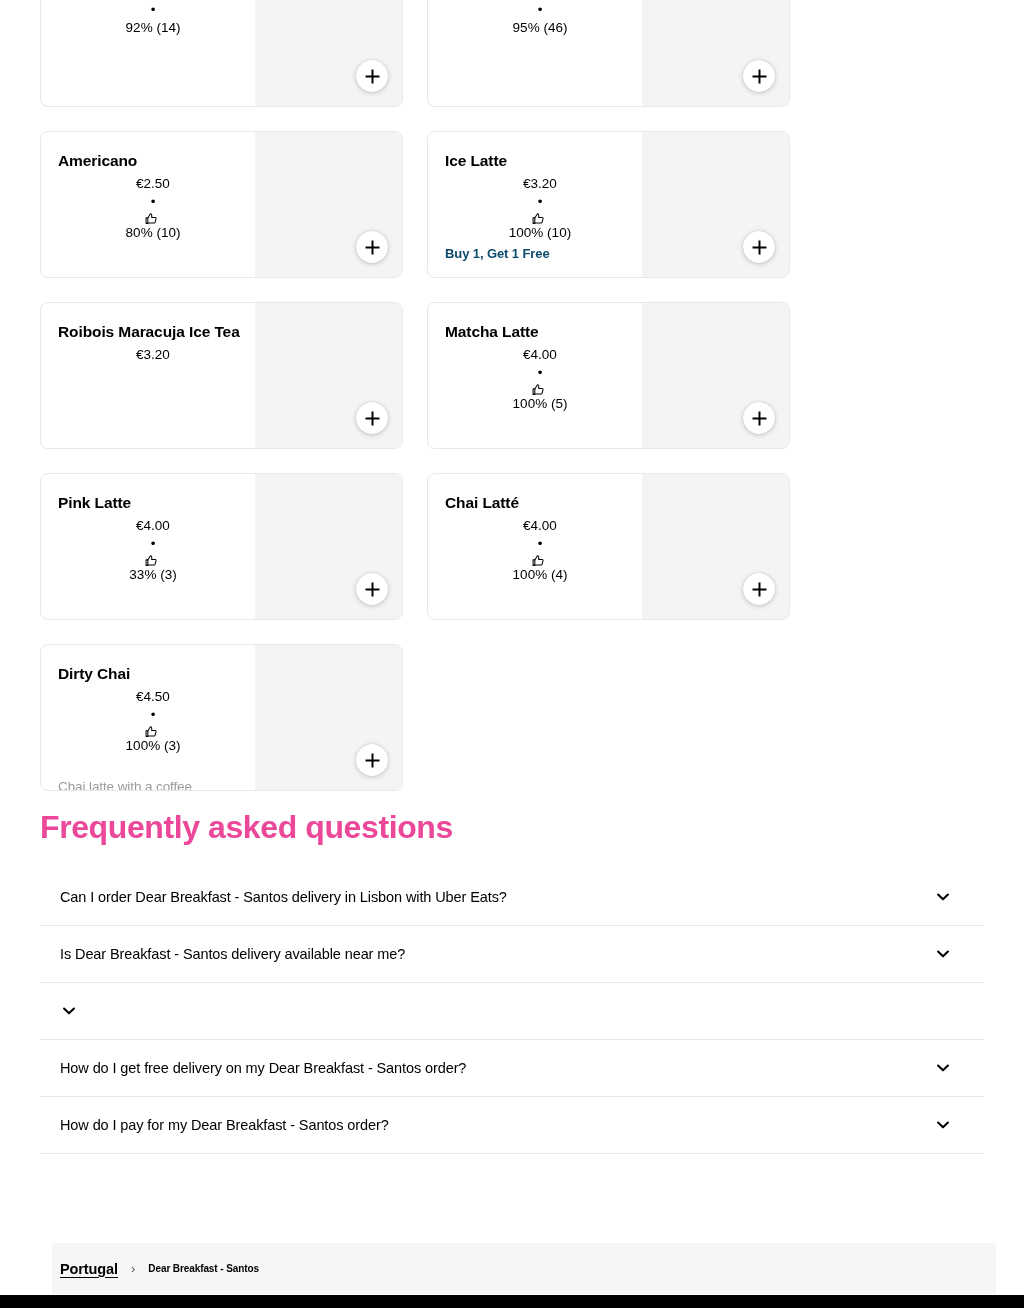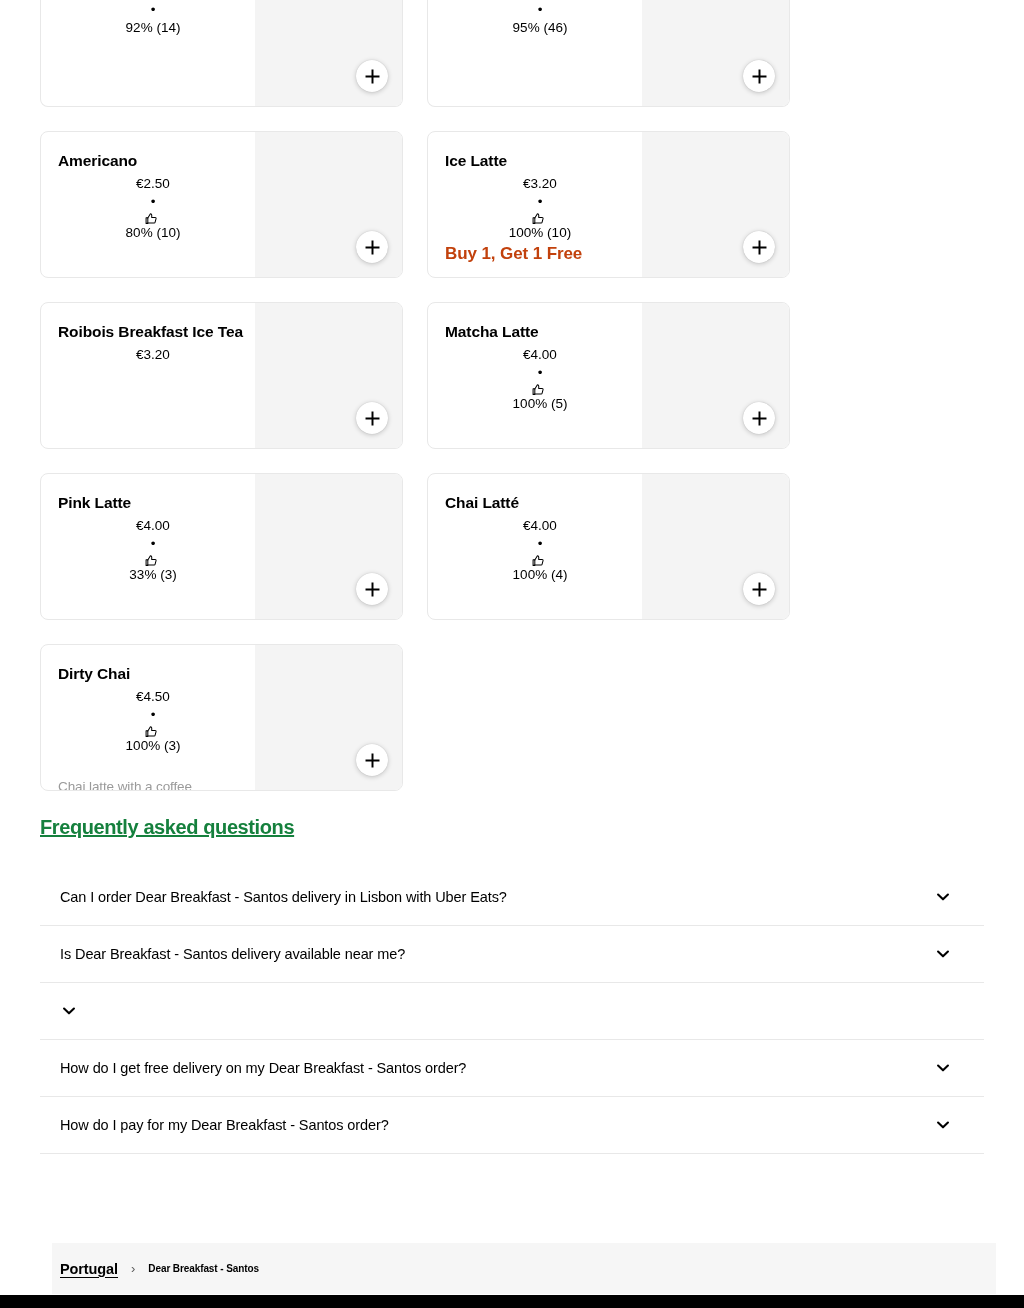--- a/index.html
+++ b/index.html
@@ -80,24 +80,24 @@
     height: 13px;
     margin-right: 3px;
     position: relative;
     top: 1px;
     flex: 0 0 auto;
   }
   .thumb-icon svg { display: block; width: 13px; height: 13px; }
 
   .item-promo {
     margin-top: 3px;
-    font-size: 17px;
+    font-size: 13px;
     line-height: 18px;
     font-weight: 600;
-    color: #c2410c;
+    color: #0c4a6e;
     letter-spacing: -0.1px;
   }
 
   .item-desc {
     margin-top: 22px;
     font-size: 13.5px;
     line-height: 19px;
     color: #9a9a9a;
     letter-spacing: -0.1px;
   }
@@ -131,26 +131,25 @@
 
   
   .faq-section {
     position: absolute;
     left: 40px;
     top: 812px;
     width: 944px;
   }
 
   .faq-title {
-    font-size: 20px;
+    font-size: 32px;
     line-height: 30px;
     font-weight: 700;
-    color: #15803d;
+    color: #ec4899;
     letter-spacing: -0.4px;
-    text-decoration: underline;
   }
 
   .faq-list {
     margin-top: 27px;
   }
 
   .faq-item {
     height: 57px;
     border-bottom: 1px solid #e8e8e8;
     display: flex;
@@ -309,21 +308,21 @@
         <button class="add-btn">
           <span>
             <svg width="15" height="15" viewBox="0 0 16 16" fill="none">
               <path d="M8 1.6v12.8M1.6 8h12.8" stroke="#000" stroke-width="2.1" stroke-linecap="square"></path>
             </svg>
           </span>
         </button>
       </div>
       <div class="item-card">
         <div class="item-info">
-          <div class="item-name">Roibois Breakfast Ice Tea</div>
+          <div class="item-name">Roibois Maracuja Ice Tea</div>
           <div class="item-meta">
             <span>€3.20</span>
           </div>
         </div>
         <div class="item-image"></div>
         <button class="add-btn">
           <span>
             <svg width="15" height="15" viewBox="0 0 16 16" fill="none">
               <path d="M8 1.6v12.8M1.6 8h12.8" stroke="#000" stroke-width="2.1" stroke-linecap="square"></path>
             </svg>

